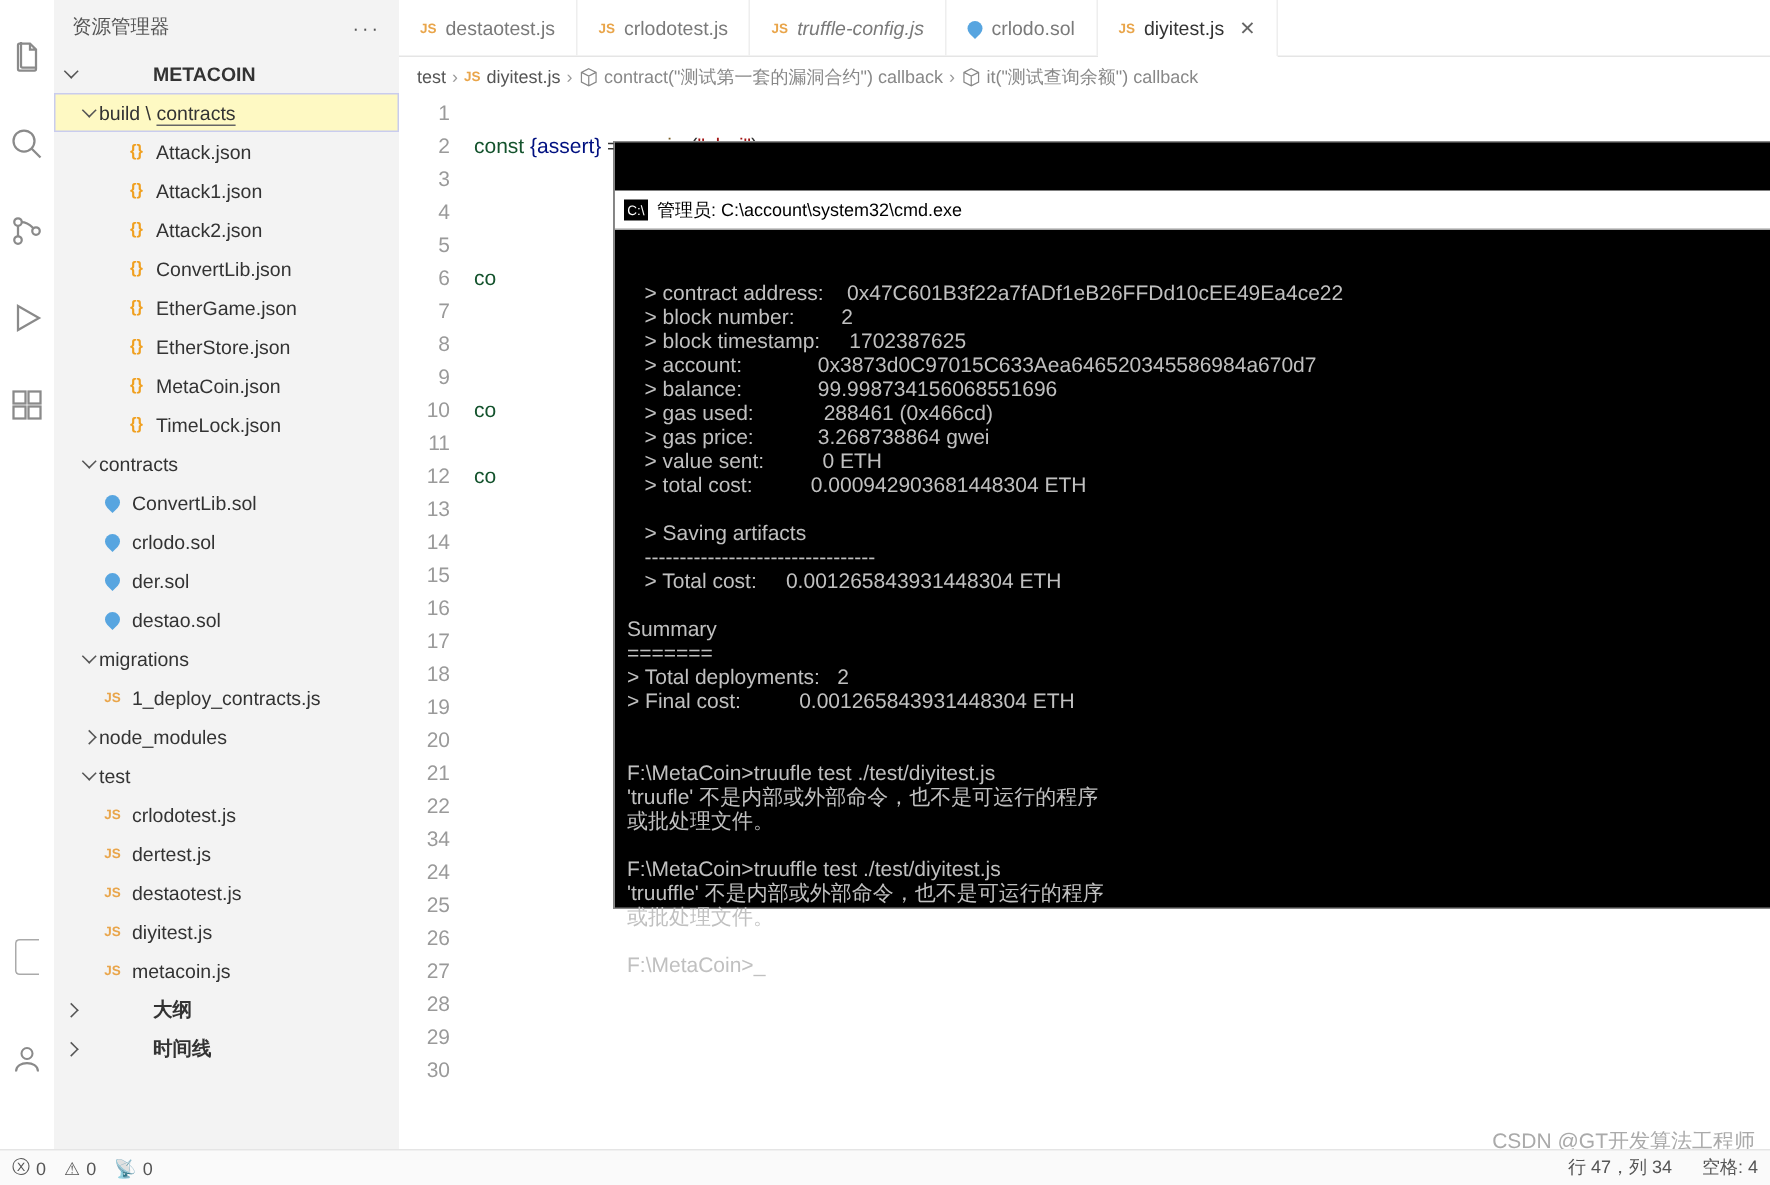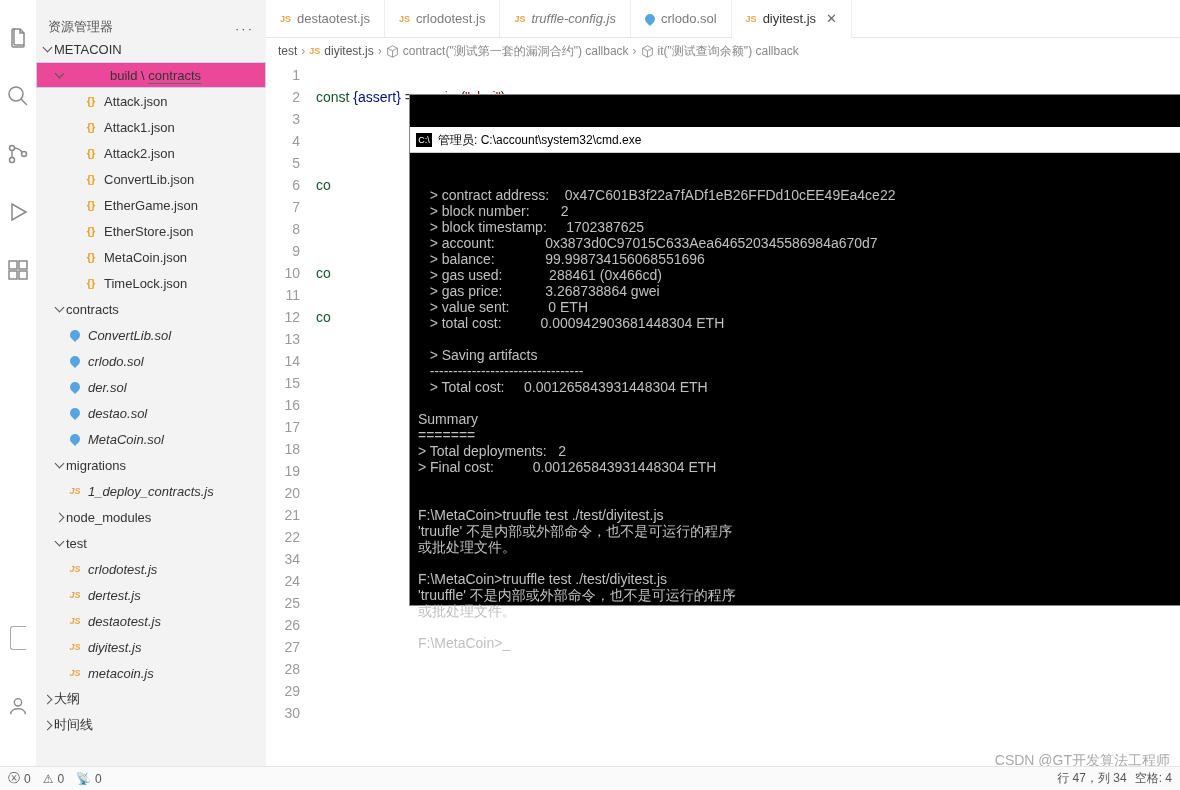--- a/index.html
+++ b/index.html
@@ -5,34 +5,34 @@
 * { margin: 0; padding: 0; box-sizing: border-box; font-family: "Segoe UI", -apple-system, sans-serif; }
 body { width: 1180px; height: 790px; background: #fff; overflow: hidden; color: #333; position: relative; }
 
 
 .activity-bar { position: absolute; left: 0; top: 0; width: 36px; height: 100%; background: #fff; display: flex; flex-direction: column; align-items: center; padding-top: 24px; gap: 30px; }
 .activity-bar .icon-btn { width: 28px; height: 28px; display: flex; align-items: center; justify-content: center; color: #8a8a8a; cursor: pointer; }
 .activity-bar .icon-btn svg { width: 24px; height: 24px; }
 
 
 .sidebar { position: absolute; left: 36px; top: 0; width: 230px; height: 100%; background: #f3f3f3; display: flex; flex-direction: column; font-size: 13px; }
-.sidebar-header { height: 36px; display: flex; align-items: flex-end; justify-content: space-between; padding: 0 12px; color: #555; }
+.sidebar-header { height: 36px; display: flex; align-items: center; justify-content: space-between; padding: 0 12px; color: #555; }
 .sidebar .dots { color: #555; letter-spacing: 2px; cursor: pointer; }
 .tree { flex: 1; overflow-y: auto; }
 .tree-row { display: flex; align-items: center; height: 26px; padding-right: 8px; cursor: pointer; white-space: nowrap; }
-.tree-row.selected { background: #ec4899; outline: 1px solid #c9ccee; outline-offset: -1px; gap: 44px; }
+.tree-row.selected { background: #fef9c3; outline: 1px solid #c9ccee; outline-offset: -1px; }
 .tree-row .twisty { width: 14px; display: inline-flex; justify-content: center; color: #555; }
 .tree-row .file-icon { width: 18px; margin-right: 4px; display: inline-flex; justify-content: center; align-items: center; }
 .braces { color: #f0a020; font-weight: bold; font-size: 11px; }
 .sol-icon { width: 10px; height: 10px; background: #57a5e0; border-radius: 50% 50% 50% 0; transform: rotate(-45deg); }
 .js-icon { color: #e9a54a; font-size: 9px; font-weight: bold; }
-.tree-row.section { font-weight: 400; color: #333; }
+.tree-row.section { font-weight: 700; color: #333; gap: 48px; }
 .depth-0 { padding-left: 4px; }
 .depth-1 { padding-left: 16px; }
-.depth-2 { padding-left: 30px; font-style: italic; }
+.depth-2 { padding-left: 30px; }
 .depth-3 { padding-left: 46px; }
 .underline { text-decoration: underline; text-decoration-color: #666; text-underline-offset: 3px; }
 
 
 .editor-area { position: absolute; left: 266px; top: 0; right: 0; bottom: 24px; background: #fff; display: flex; flex-direction: column; }
 
 
 .tabs { height: 38px; display: flex; align-items: stretch; border-bottom: 1px solid #e5e5e5; }
 .tab { display: flex; align-items: center; padding: 0 14px; gap: 6px; color: #7a7a7a; font-size: 13px; border-right: 1px solid #eee; cursor: pointer; }
 .tab.active { color: #333; background: #fff; border-bottom: 1px solid #fff; margin-bottom: -1px; font-style: normal; }
@@ -62,21 +62,21 @@
 
 
 .terminal { position: absolute; left: 93px; top: 30px; width: 820px; height: 512px; background: #000; font-family: "NSimSun", Consolas, monospace; font-size: 14px; line-height: 16px; color: #c0c0c0; border: 1px solid #888; }
 .terminal-title { height: 26px; background: #fff; color: #000; display: flex; align-items: center; padding-left: 6px; font-size: 12px; border-bottom: 1px solid #ccc; font-family: "Segoe UI", sans-serif; }
 .terminal-title .cmd-icon { width: 16px; height: 14px; background: #000; margin-right: 6px; display: inline-flex; align-items: center; justify-content: center; color: #fff; font-size: 9px; }
 .terminal-body { padding: 2px 8px; white-space: pre; }
 
 
 .status-bar { position: absolute; left: 0; bottom: 0; width: 100%; height: 24px; background: #fafafa; border-top: 1px solid #e5e5e5; display: flex; align-items: center; font-size: 12px; color: #555; padding: 0 8px; gap: 12px; z-index: 50; }
 .status-bar .sgroup { display: flex; align-items: center; gap: 4px; }
-.status-bar .right { margin-left: auto; display: flex; gap: 8px; }
+.status-bar .right { margin-left: auto; display: flex; gap: 20px; }
 
 
 .watermark { position: absolute; right: 10px; bottom: 20px; color: #aaa; font-size: 14px; z-index: 40; pointer-events: none; }
 
 
 .bottom-activity { position: absolute; left: 0; bottom: 70px; width: 36px; display: flex; flex-direction: column; align-items: center; gap: 24px; }
 .bottom-activity .icon-btn { width: 28px; height: 28px; display: flex; align-items: center; justify-content: center; color: #8a8a8a; cursor: pointer; }
 .bottom-activity svg { width: 22px; height: 22px; }
 
 .mid-activity { position: absolute; left: 0; bottom: 140px; width: 36px; display: flex; justify-content: center; }
@@ -228,26 +228,20 @@
         <span class="file-icon">
           <span class="sol-icon"></span>
         </span>
         <span>der.sol</span>
       </div>
     <div class="tree-row depth-2">
         <span class="file-icon">
           <span class="sol-icon"></span>
         </span>
         <span>destao.sol</span>
-      </div>
-    <div class="tree-row depth-2">
-        <span class="file-icon">
-          <span class="sol-icon"></span>
-        </span>
-        <span>MetaCoin.sol</span>
       </div>
 
     <div class="tree-row depth-1">
         <span class="twisty">
           <span class="chev down"></span>
         </span>
         <span class="label">migrations</span>
       </div>
     <div class="tree-row depth-2">
         <span class="file-icon">

